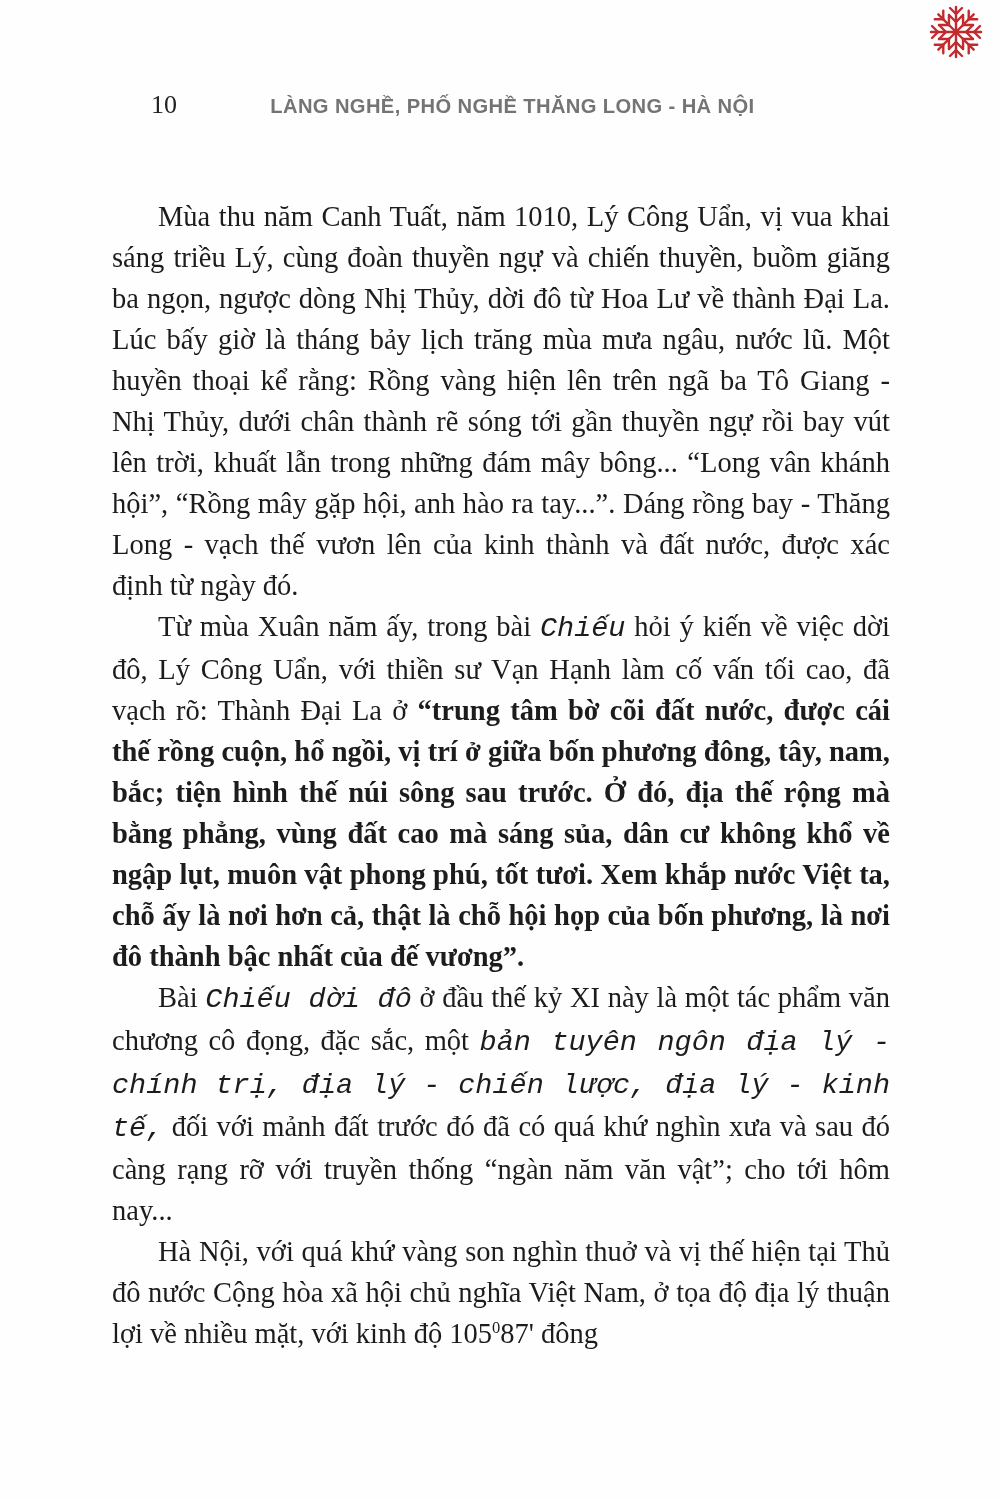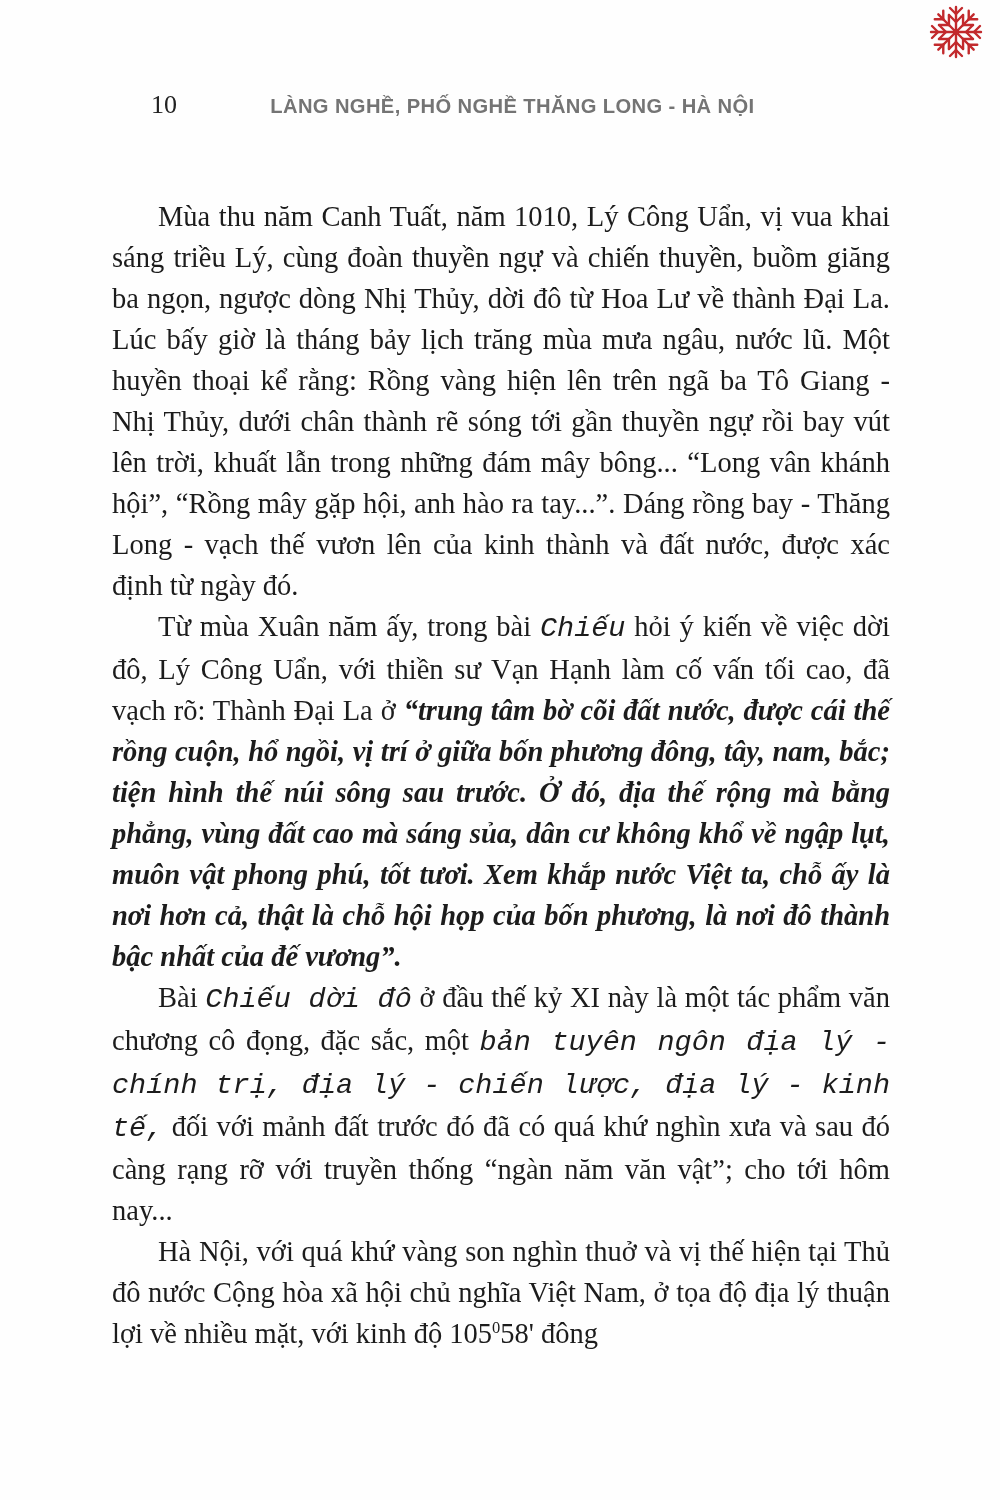--- a/index.html
+++ b/index.html
@@ -46,21 +46,21 @@
   .body-text {
     position:absolute;
     top:168px; left:112px; width:778px;
     font-size:28.5px;
     line-height:41px;
     text-align:justify;
     margin-top:28px;
   }
   .para { margin:0; text-indent:46px; }
   .run-i { font-style:italic;font-family:Liberation Mono, monospace; }
-  .run-bi { font-style:italic; font-weight:bold; }
+  .run-bi { font-weight:bold; }
   .body-text sup { font-size:0.58em; line-height:0; }
 </style>
 </head>
 <body>
 
 <div class="page">
 
   <div class="emblem">
     <svg width="60" height="60" viewBox="0 0 60 60" aria-hidden="true">
       <defs>
@@ -86,16 +86,16 @@
 
   <div class="header-row">
     <span class="page-number">10</span>
     <span class="running-title">LÀNG NGHỀ, PHỐ NGHỀ THĂNG LONG - HÀ NỘI</span>
   </div>
 
   <div class="body-text">
     <p class="para"><span>Mùa thu năm Canh Tuất, năm 1010, Lý Công Uẩn, vị vua khai sáng triều Lý, cùng đoàn thuyền ngự và chiến thuyền, buồm giăng ba ngọn, ngược dòng Nhị Thủy, dời đô từ Hoa Lư về thành Đại La. Lúc bấy giờ là tháng bảy lịch trăng mùa mưa ngâu, nước lũ. Một huyền thoại kể rằng: Rồng vàng hiện lên trên ngã ba Tô Giang - Nhị Thủy, dưới chân thành rẽ sóng tới gần thuyền ngự rồi bay vút lên trời, khuất lẫn trong những đám mây bông... “Long vân khánh hội”, “Rồng mây gặp hội, anh hào ra tay...”. Dáng rồng bay - Thăng Long - vạch thế vươn lên của kinh thành và đất nước, được xác định từ ngày đó.</span></p>
     <p class="para"><span>Từ mùa Xuân năm ấy, trong bài </span><span class="run-i">Chiếu</span><span> hỏi ý kiến về việc dời đô, Lý Công Uẩn, với thiền sư Vạn Hạnh làm cố vấn tối cao, đã vạch rõ: Thành Đại La ở </span><span class="run-bi">“trung tâm bờ cõi đất nước, được cái thế rồng cuộn, hổ ngồi, vị trí ở giữa bốn phương đông, tây, nam, bắc; tiện hình thế núi sông sau trước. Ở đó, địa thế rộng mà bằng phẳng, vùng đất cao mà sáng sủa, dân cư không khổ về ngập lụt, muôn vật phong phú, tốt tươi. Xem khắp nước Việt ta, chỗ ấy là nơi hơn cả, thật là chỗ hội họp của bốn phương, là nơi đô thành bậc nhất của đế vương”.</span></p>
     <p class="para"><span>Bài </span><span class="run-i">Chiếu dời đô</span><span> ở đầu thế kỷ XI này là một tác phẩm văn chương cô đọng, đặc sắc, một </span><span class="run-i">bản tuyên ngôn địa lý - chính trị, địa lý - chiến lược, địa lý - kinh tế,</span><span> đối với mảnh đất trước đó đã có quá khứ nghìn xưa và sau đó càng rạng rỡ với truyền thống “ngàn năm văn vật”; cho tới hôm nay...</span></p>
-    <p class="para"><span>Hà Nội, với quá khứ vàng son nghìn thuở và vị thế hiện tại Thủ đô nước Cộng hòa xã hội chủ nghĩa Việt Nam, ở tọa độ địa lý thuận lợi về nhiều mặt, với kinh độ 105</span><sup>0</sup><span>58' đông</span></p>
+    <p class="para"><span>Hà Nội, với quá khứ vàng son nghìn thuở và vị thế hiện tại Thủ đô nước Cộng hòa xã hội chủ nghĩa Việt Nam, ở tọa độ địa lý thuận lợi về nhiều mặt, với kinh độ 105</span><sup>0</sup><span>87' đông</span></p>
   </div>
 
 </div>
 
 </body></html>

